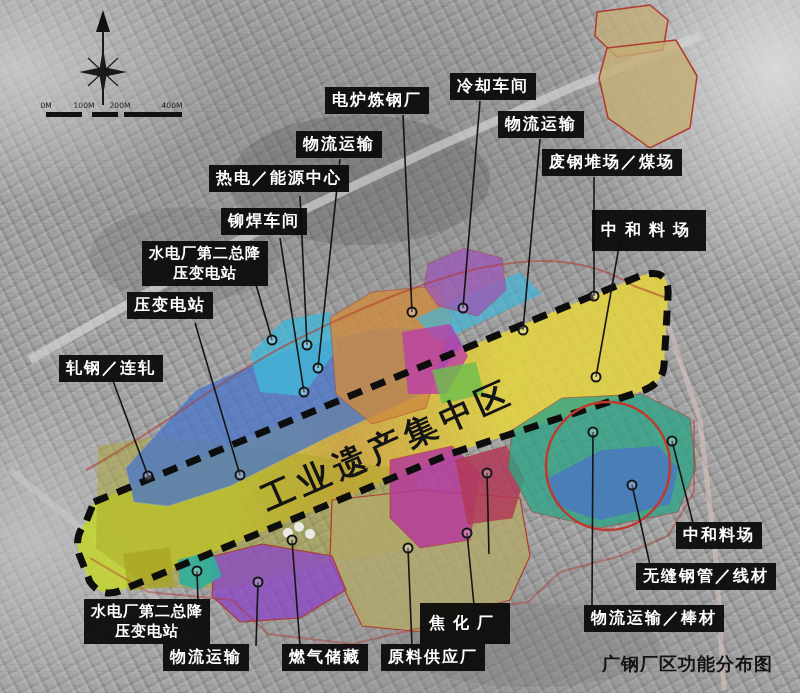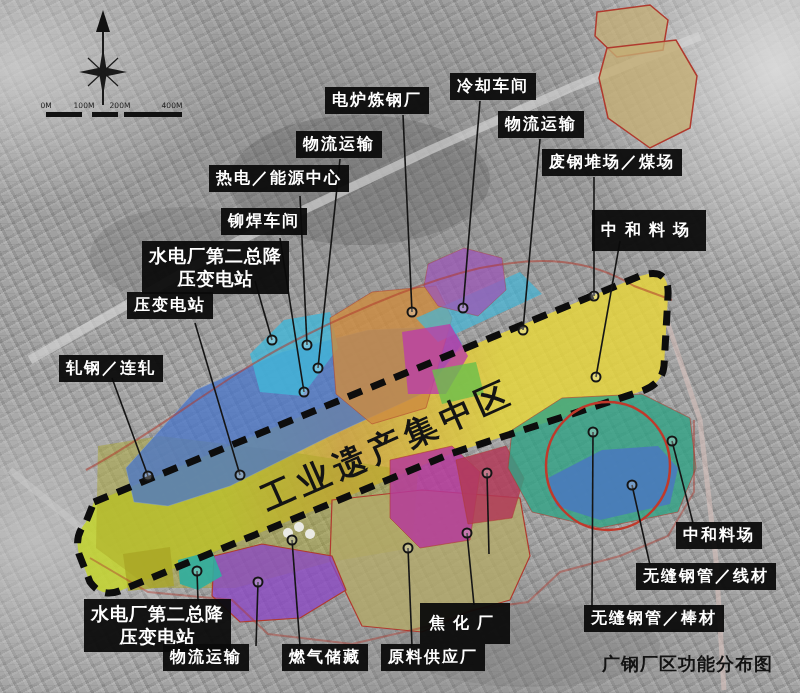--- a/index.html
+++ b/index.html
@@ -17,21 +17,21 @@
       repeating-linear-gradient(0deg, rgba(0,0,0,.05) 0 1px, rgba(0,0,0,0) 1px 7px),
       #a3a3a3;
   }
   svg{position:absolute;left:0;top:0;}
   .lbl{
     position:absolute;background:rgba(10,10,10,.94);color:#fff;
     font-weight:700;font-size:16px;letter-spacing:2px;line-height:1.3;
     padding:3px 7px;white-space:pre-line;text-align:center;
   }
   .ls8{letter-spacing:8px;padding:10px 9px;}
-  .two{font-size:18px;letter-spacing:1px;}
+  .two{font-size:15px;letter-spacing:1px;}
   .central-label{
     position:absolute;left:388px;top:446px;
     transform:translate(-50%,-50%) rotate(-24deg);
     font-size:33px;font-weight:900;color:#141414;letter-spacing:6px;white-space:nowrap;
   }
   .map-title{
     position:absolute;left:602px;top:652px;font-size:18px;font-weight:800;
     color:#131313;letter-spacing:1px;white-space:nowrap;
   }
 </style>
@@ -178,16 +178,16 @@
   <div class="lbl" style="left:127px;top:292px">压变电站</div>
   <div class="lbl" style="left:59px;top:355px">轧钢／连轧</div>
   <div class="lbl two" style="left:84px;top:599px">水电厂第二总降
 压变电站</div>
   <div class="lbl" style="left:163px;top:644px">物流运输</div>
   <div class="lbl" style="left:282px;top:644px">燃气储藏</div>
   <div class="lbl" style="left:381px;top:644px">原料供应厂</div>
   <div class="lbl ls8" style="left:420px;top:603px">焦化厂</div>
   <div class="lbl" style="left:676px;top:522px">中和料场</div>
   <div class="lbl" style="left:636px;top:563px">无缝钢管／线材</div>
-  <div class="lbl" style="left:584px;top:605px">无缝钢管／棒材</div>
+  <div class="lbl" style="left:584px;top:605px">物流运输／棒材</div>
 
   <div class="map-title">广钢厂区功能分布图</div>
 </div>
 
 </body></html>

